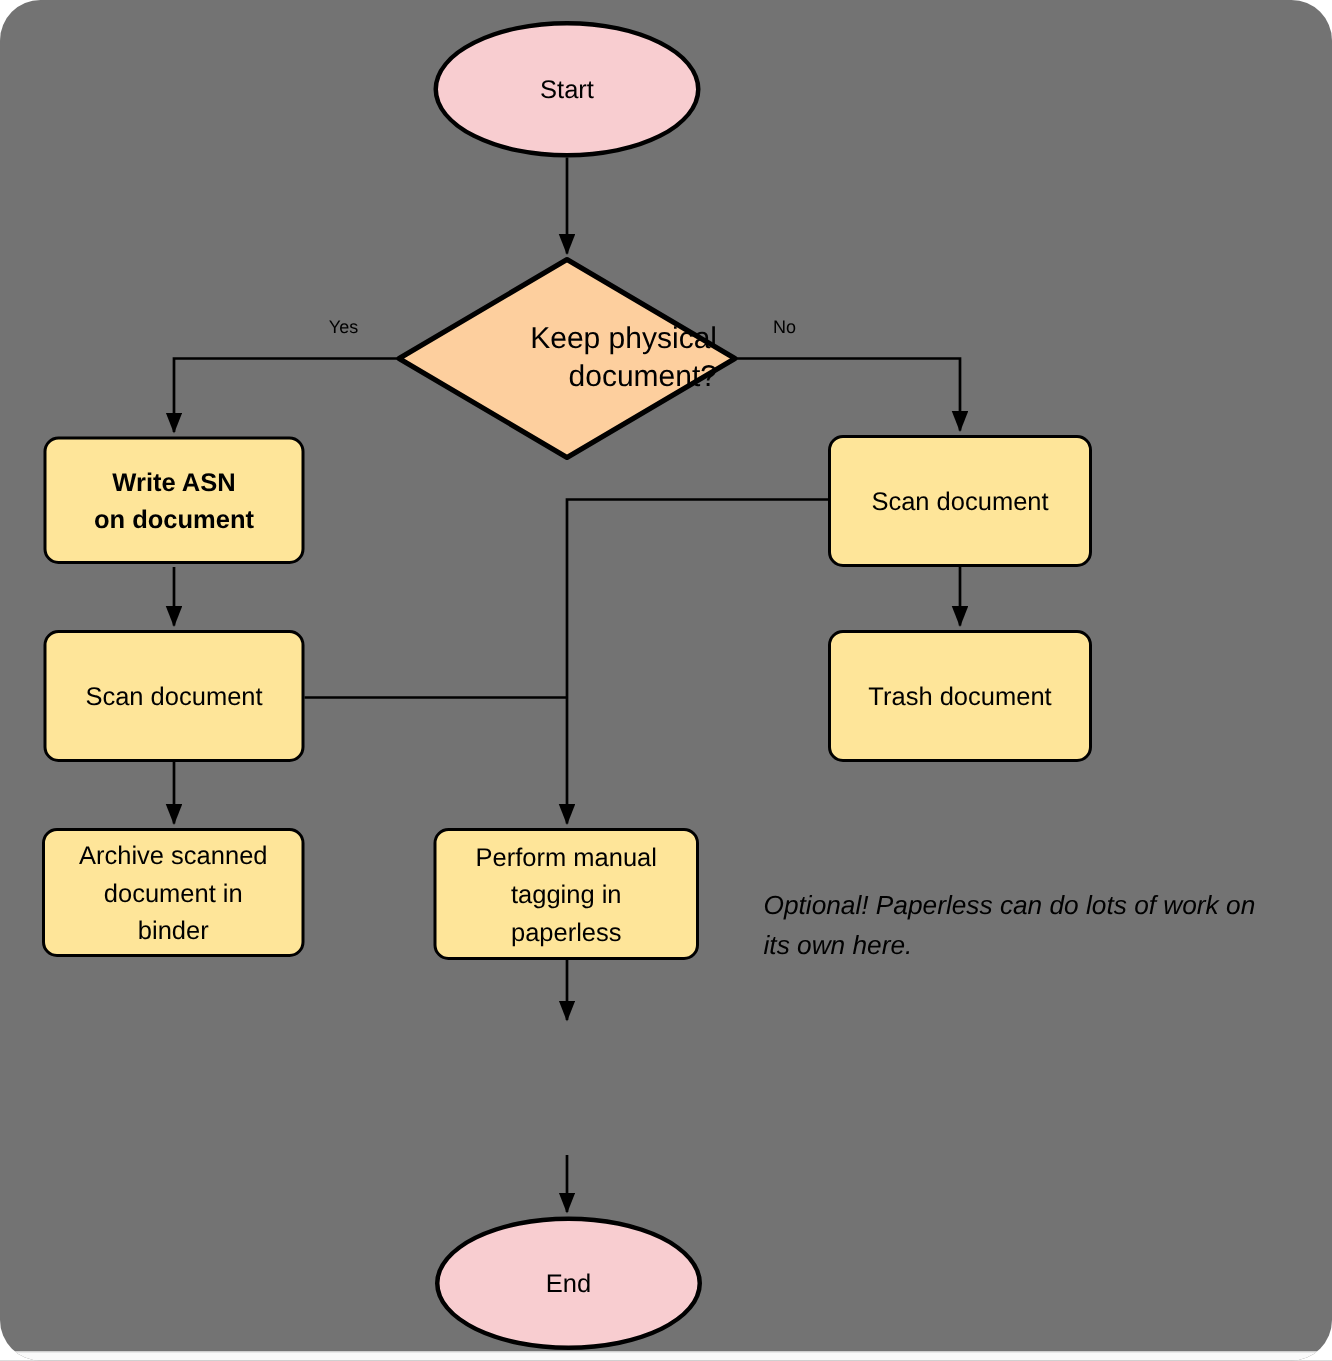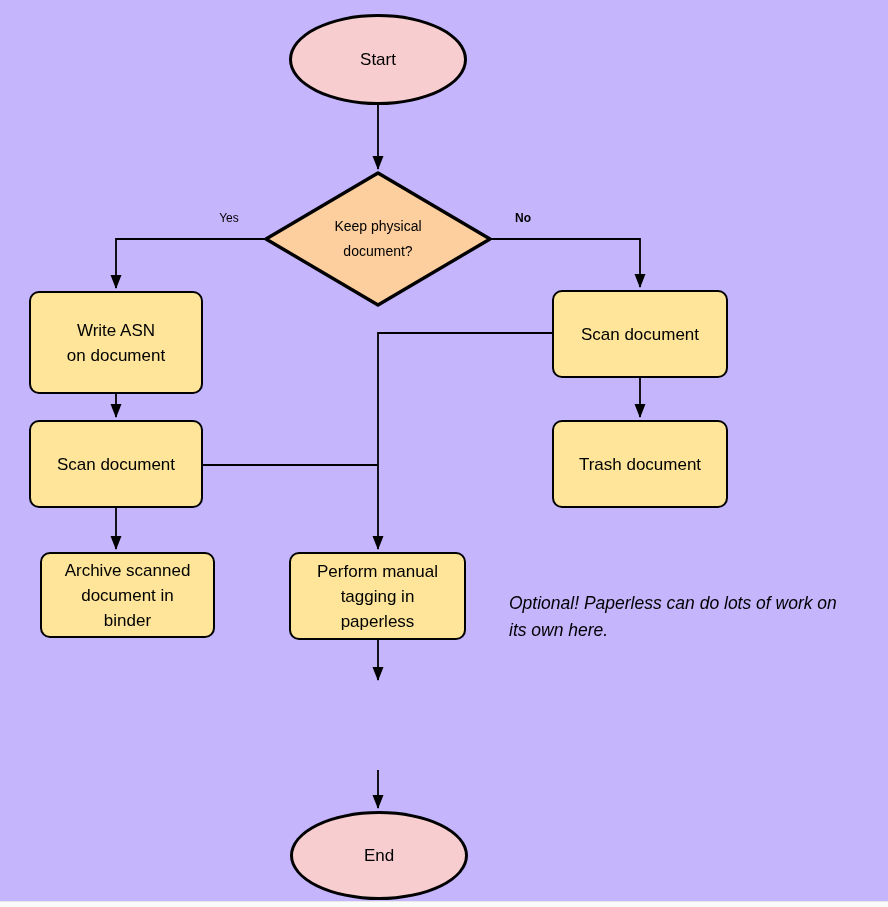--- a/index.html
+++ b/index.html
@@ -1,23 +1,24 @@
 <!DOCTYPE html>
 <html><head>
 <meta charset="utf-8">
 <style>
   html, body { margin: 0; padding: 0; background: #ffffff; }
   .canvas {
     position: relative;
     width: 888px;
     height: 907px;
-    background: #c4b5fd;
+    background: #737373;
     overflow: hidden;
     font-family: "Liberation Sans", sans-serif;
     color: #000000;
+    border-radius: 27px;
   }
   svg.edges {
     position: absolute;
     left: 0; top: 0;
     width: 888px; height: 907px;
   }
   .node {
     position: absolute;
     box-sizing: border-box;
     display: flex;
@@ -31,22 +32,22 @@
     border: 2.7px solid #000000;
     border-radius: 10px;
   }
   .terminal {
     background: #f8cdd0;
     border: 3px solid #000000;
     border-radius: 50%;
   }
   .diamond-label {
     position: absolute;
-    text-align: center;
-    font-size: 14px;
+    text-align: right;
+    font-size: 20px;
     line-height: 25px;
     white-space: pre-line;
   }
   .edge-label {
     position: absolute;
     font-size: 12px;
     text-align: center;
     white-space: nowrap;
   }
   .annotation {
@@ -91,42 +92,42 @@
     <path d="M640,378 L640,417" fill="none" stroke="#000000" stroke-width="1.8" marker-end="url(#arrow)"></path>
     <path d="M378,640 L378,680" fill="none" stroke="#000000" stroke-width="1.8" marker-end="url(#arrow)"></path>
     <path d="M378,770 L378,808" fill="none" stroke="#000000" stroke-width="1.8" marker-end="url(#arrow)"></path>
   </svg>
 
   <div class="node terminal" style="left:289px; top:14px; width:178px; height:91px;">Start</div>
 
   <div class="diamond-label" style="left:278px; top:214px; width:200px;">Keep physical
 document?</div>
 
-  <div class="node" style="left:29px; top:291px; width:174px; height:103px;">Write ASN
+  <div class="node" style="left:29px; top:291px; width:174px; height:85px;font-weight:bold;">Write ASN
 on document</div>
 
   <div class="node" style="left:29px; top:420px; width:174px; height:88px;">Scan document</div>
 
-  <div class="node" style="left:28px; top:552px; width:175px; height:86px;margin-left:12px;">Archive scanned
+  <div class="node" style="left:28px; top:552px; width:175px; height:86px;">Archive scanned
 document in
 binder</div>
 
   <div class="node" style="left:552px; top:290px; width:176px; height:88px;">Scan document</div>
 
   <div class="node" style="left:289px; top:552px; width:177px; height:88px;">Perform manual
 tagging in
 paperless</div>
 
   <div class="node" style="left:552px; top:420px; width:176px; height:88px;">Trash document</div>
 
 
   <div class="node terminal" style="left:290px; top:811px; width:178px; height:89px;">End</div>
 
   <div class="edge-label" style="left:205px; top:211px; width:48px;">Yes</div>
 
-  <div class="edge-label" style="left:499px; top:211px; width:48px;font-weight:bold;">No</div>
+  <div class="edge-label" style="left:499px; top:211px; width:48px;">No</div>
 
   <div class="annotation" style="left:481px; top:590px; width:405px;">Optional! Paperless can do lots of work on
 its own here.</div>
 
   <div class="bottom-strip"></div>
 
 </div>
 
 </body></html>

